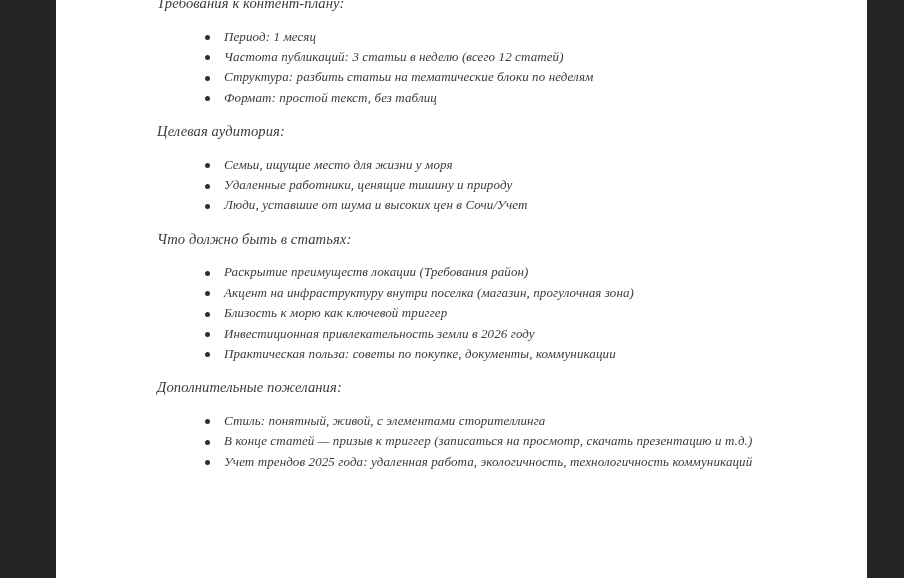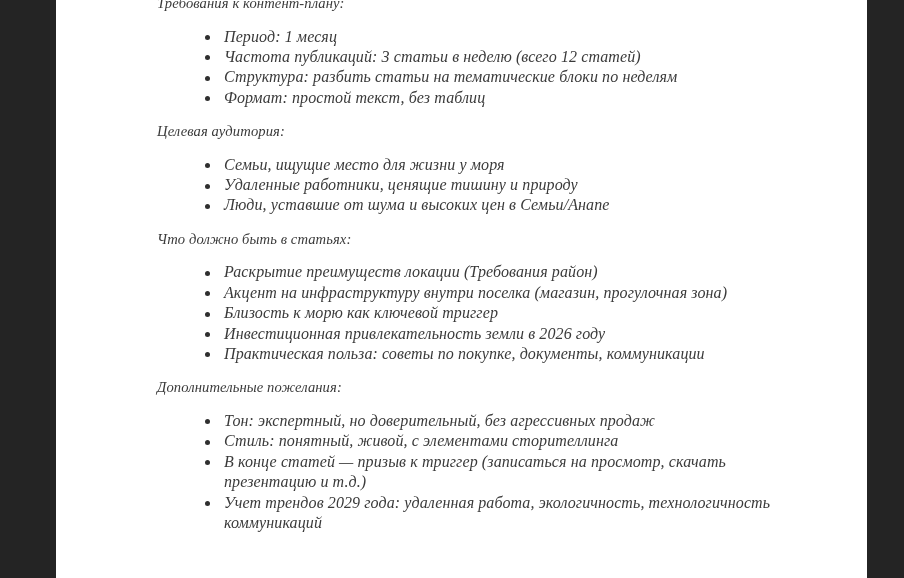--- a/index.html
+++ b/index.html
@@ -59,21 +59,21 @@
     height: 13px;
   }
   ul.bullet-list {
     list-style: none;
     margin: 0;
     padding: 0;
   }
   ul.bullet-list li {
     position: relative;
     font-style: italic;
-    font-size: 16px;
+    font-size: 13px;
     line-height: 20.4px;
     color: #3a3a3a;
     margin: 0 0 0 149px;
     padding: 0 0 0 19px;
     max-width: 575px;
     letter-spacing: 0.1px;
   }
   ul.bullet-list li .bullet-dot {
     position: absolute;
     left: 0;
@@ -126,21 +126,21 @@
           <li>
             <span class="bullet-dot"></span>
             <span class="li-text">Семьи, ищущие место для жизни у моря</span>
           </li>
           <li>
             <span class="bullet-dot"></span>
             <span class="li-text">Удаленные работники, ценящие тишину и природу</span>
           </li>
           <li>
             <span class="bullet-dot"></span>
-            <span class="li-text">Люди, уставшие от шума и высоких цен в Семьи/Анапе</span>
+            <span class="li-text">Люди, уставшие от шума и высоких цен в Сочи/Учет</span>
           </li>
         </ul>
       </div>
 
       <div class="section-gap"></div>
 
       <div class="section">
         <p class="section-heading">Что должно быть в статьях:</p>
         <div class="section-gap-after-heading"></div>
         <ul class="bullet-list">
@@ -168,32 +168,28 @@
       </div>
 
       <div class="section-gap"></div>
 
       <div class="section">
         <p class="section-heading">Дополнительные пожелания:</p>
         <div class="section-gap-after-heading"></div>
         <ul class="bullet-list">
           <li>
             <span class="bullet-dot"></span>
-            <span class="li-text">Тон: экспертный, но доверительный, без агрессивных продаж</span>
-          </li>
-          <li>
-            <span class="bullet-dot"></span>
             <span class="li-text">Стиль: понятный, живой, с элементами сторителлинга</span>
           </li>
           <li>
             <span class="bullet-dot"></span>
             <span class="li-text">В конце статей — призыв к триггер (записаться на просмотр, скачать презентацию и т.д.)</span>
           </li>
           <li>
             <span class="bullet-dot"></span>
-            <span class="li-text">Учет трендов 2029 года: удаленная работа, экологичность, технологичность коммуникаций</span>
+            <span class="li-text">Учет трендов 2025 года: удаленная работа, экологичность, технологичность коммуникаций</span>
           </li>
         </ul>
       </div>
 
     </div>
   </div>
 </div>
 
 </body></html>

